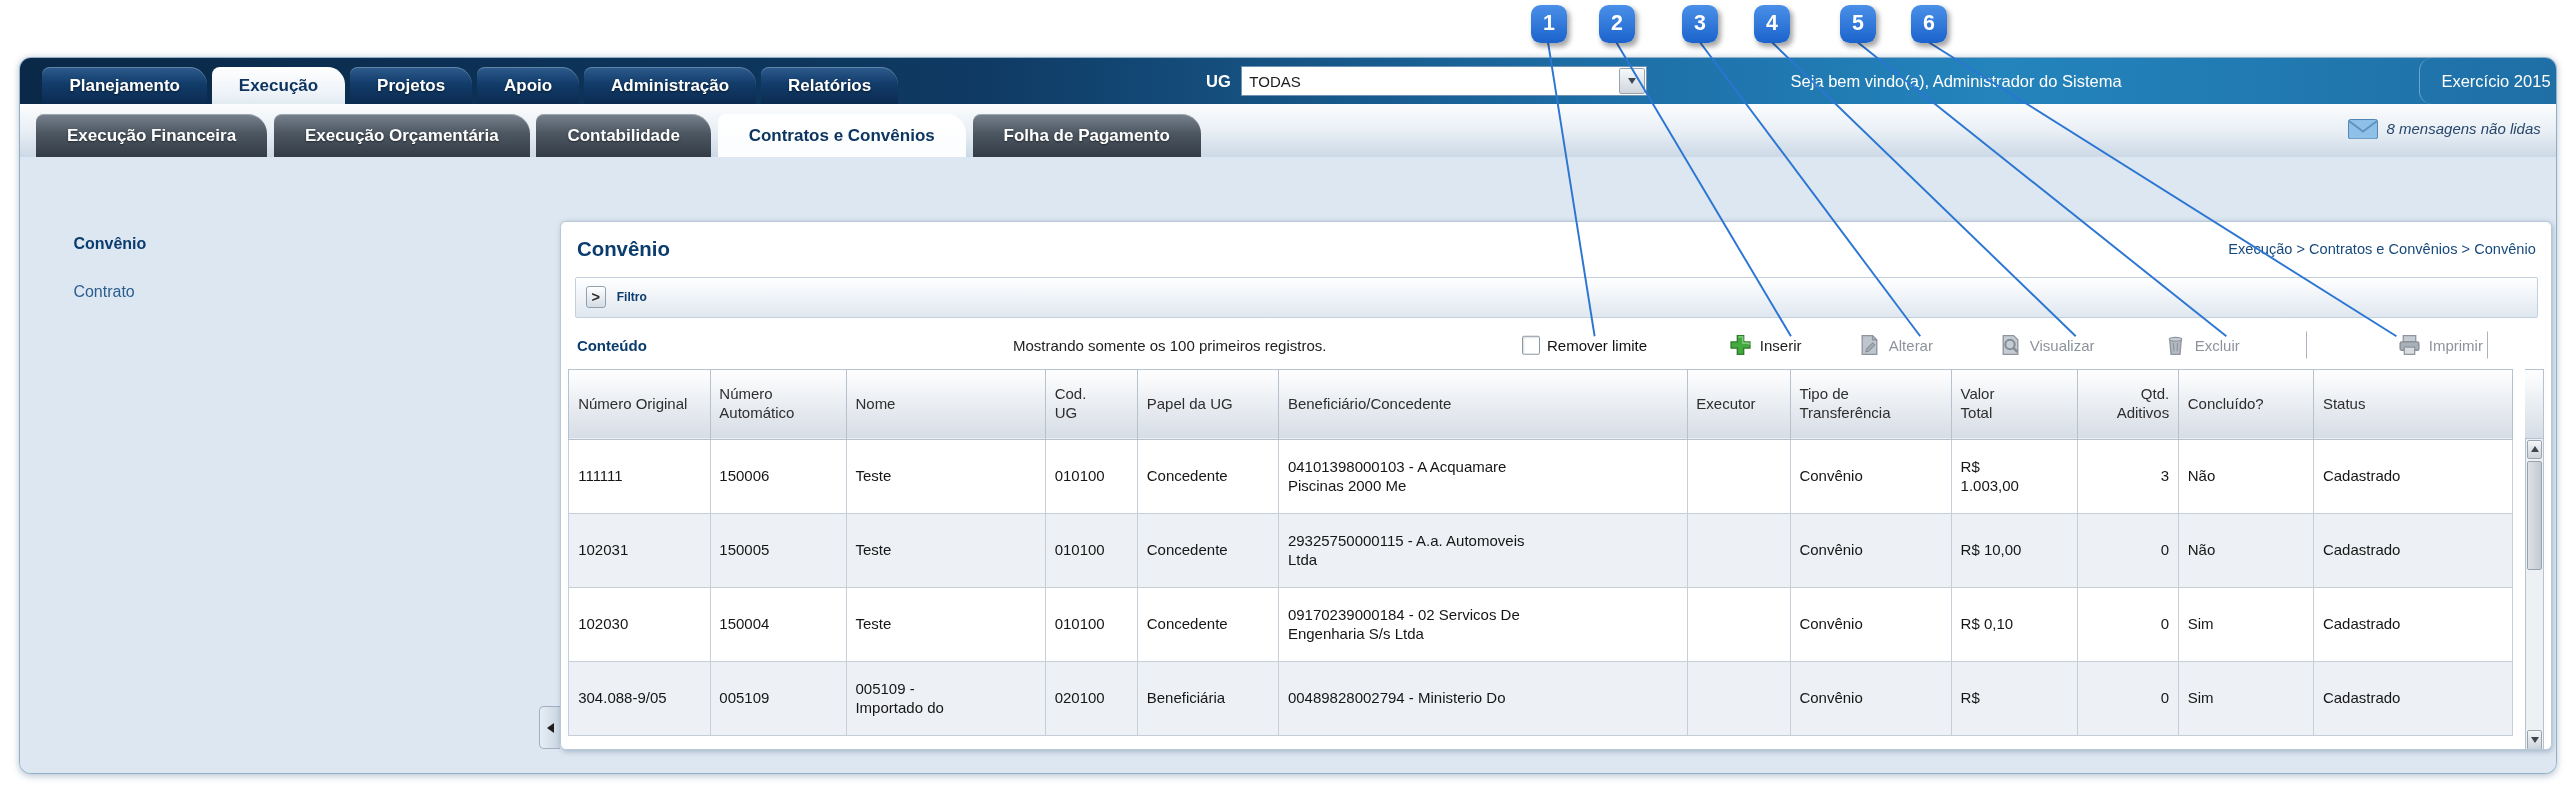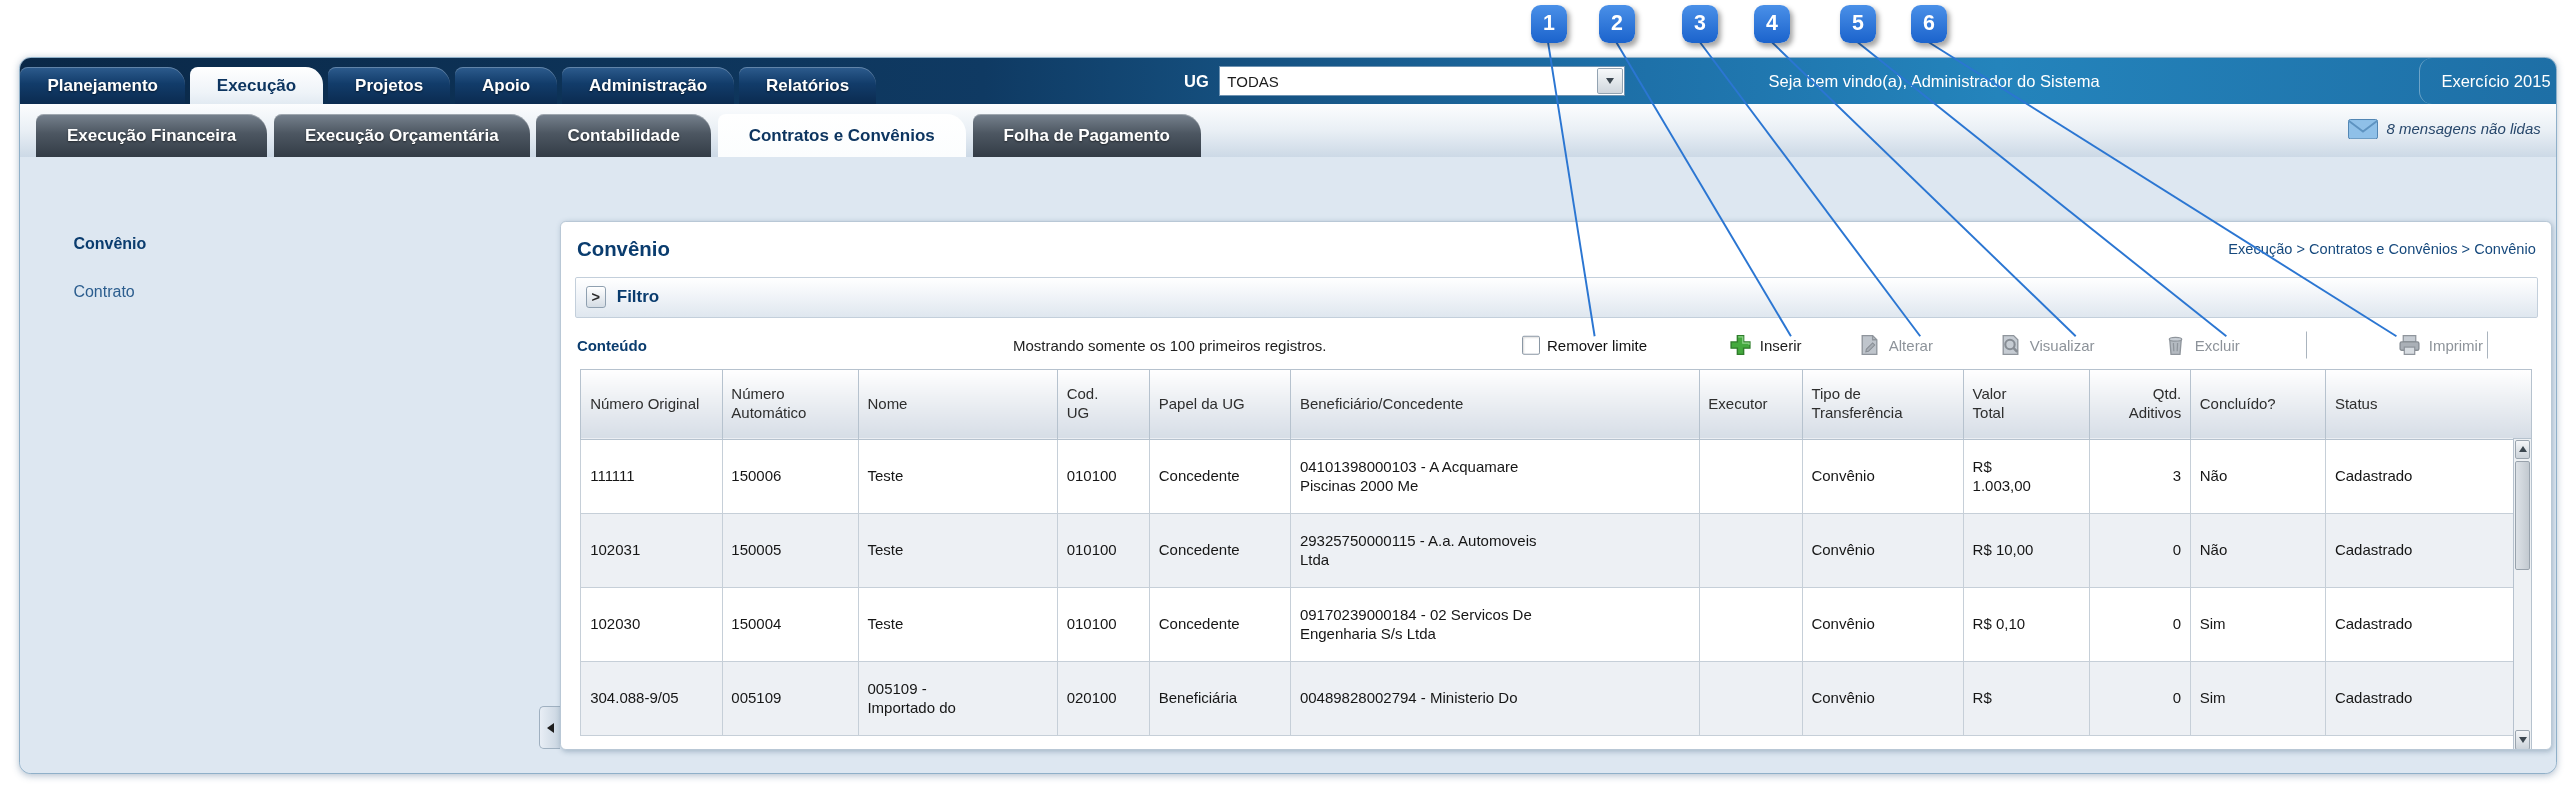--- a/index.html
+++ b/index.html
@@ -22,21 +22,21 @@
     box-shadow:2.9px 3.9px 4.9px rgba(0,0,0,.35);
   }
   
   .window{
     position:absolute;left:19.4px;top:57px;width:2538px;height:717px;
     border:1px solid #8fb0c9;border-radius:11.7px;background:#dde7f1;
     overflow:hidden;box-shadow:0 1.9px 7.8px rgba(90,120,150,.45);z-index:1;
   }
   
   .nav1{
-    height:46px;display:flex;align-items:flex-end;padding-left:0;
+    height:46px;display:flex;align-items:flex-end;padding-left:22px;
     background:linear-gradient(90deg,#0a2847 0%,#0f3a63 38%,#1d6ea6 62%,#2484bc 78%,#1e6fa6 100%);
     position:relative;
   }
   .tab1{
     height:37px;line-height:37px;padding:0 27px;margin-right:4.9px;
     border-radius:7.8px 17.5px 0 0;font-size:17px;font-weight:bold;white-space:nowrap;cursor:default;
   }
   .tab1.dark{
     background:linear-gradient(180deg,#2d5c8e 0%,#123c6a 45%,#0b2b50 100%);
     color:#fff;text-shadow:0 1px 1.9px rgba(0,0,0,.55);
@@ -107,36 +107,36 @@
     margin:9.7px 13.6px 0 13.6px;height:41px;border:1px solid #c3cfdb;border-radius:1.9px;
     background:linear-gradient(180deg,#ffffff 0%,#eef2f7 55%,#dfe7ef 100%);
     display:flex;align-items:center;padding:0 9.7px;gap:10.7px;
   }
   .filter-toggle{
     width:20.4px;height:22.4px;border:1px solid #8fa0b0;border-radius:2.9px;
     background:linear-gradient(180deg,#ffffff,#d4dce4);
     display:flex;align-items:center;justify-content:center;
     font-size:14.6px;font-weight:bold;color:#2a2a2a;
   }
-  .filter-label{font-size:17px;font-weight:bold;color:#0a3c6e;}
+  .filter-label{font-size:12px;font-weight:bold;color:#0a3c6e;}
   .toolbar{position:relative;height:47px;margin:3.9px 13.6px 0 13.6px;}
   .toolbar .titem{position:absolute;top:50%;transform:translateY(-50%);display:flex;align-items:center;gap:6.8px;white-space:nowrap;}
   .content-label{font-size:15px;font-weight:bold;color:#0a3c6e;}
   .limit-note{font-size:15px;color:#222;}
   .checkbox{
     width:18.5px;height:18.5px;background:#fff;border:1px solid #8a97a4;border-radius:1.9px;
     box-shadow:inset 1px 1px 1.9px rgba(0,0,0,.15);
   }
   .cb-label{font-size:15px;color:#111;}
   .tbtn{font-size:15px;cursor:default;}
   .tbtn .lbl-on{color:#1b1b1b;}
   .tbtn .lbl-off{color:#8d939a;}
   .vsep{position:absolute;top:50%;transform:translateY(-50%);width:1px;height:27px;background:#aab4be;}
   
-  .grid-wrap{position:relative;margin:0 19px;height:383px;overflow:hidden;}
+  .grid-wrap{position:relative;margin:0 7px;height:383px;overflow:hidden;}
   table.grid{border-collapse:collapse;table-layout:fixed;width:1945px;}
   .grid th{
     height:70px;border:1px solid #b6c2ce;padding:2.9px 8.8px;
     background:linear-gradient(180deg,#ffffff 0%,#eceff3 45%,#d6dde6 100%);
     font-weight:normal;font-size:15px;color:#2e2e2e;text-align:left;
     vertical-align:middle;line-height:1.25;white-space:pre-line;
   }
   .grid td{
     height:74px;border:1px solid #c6cfd8;padding:4.9px 8.8px;
     font-size:15px;color:#161616;vertical-align:middle;line-height:1.3;white-space:pre-line;

